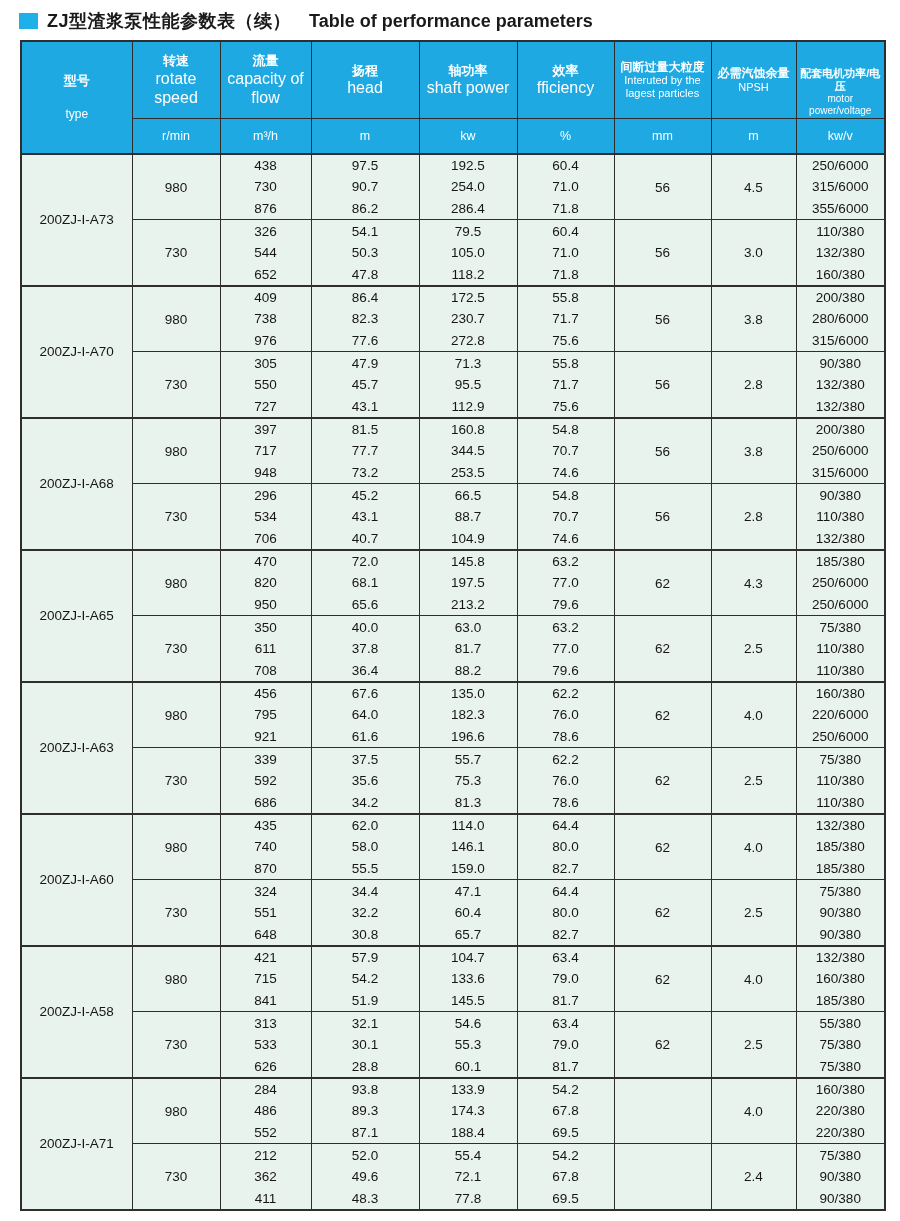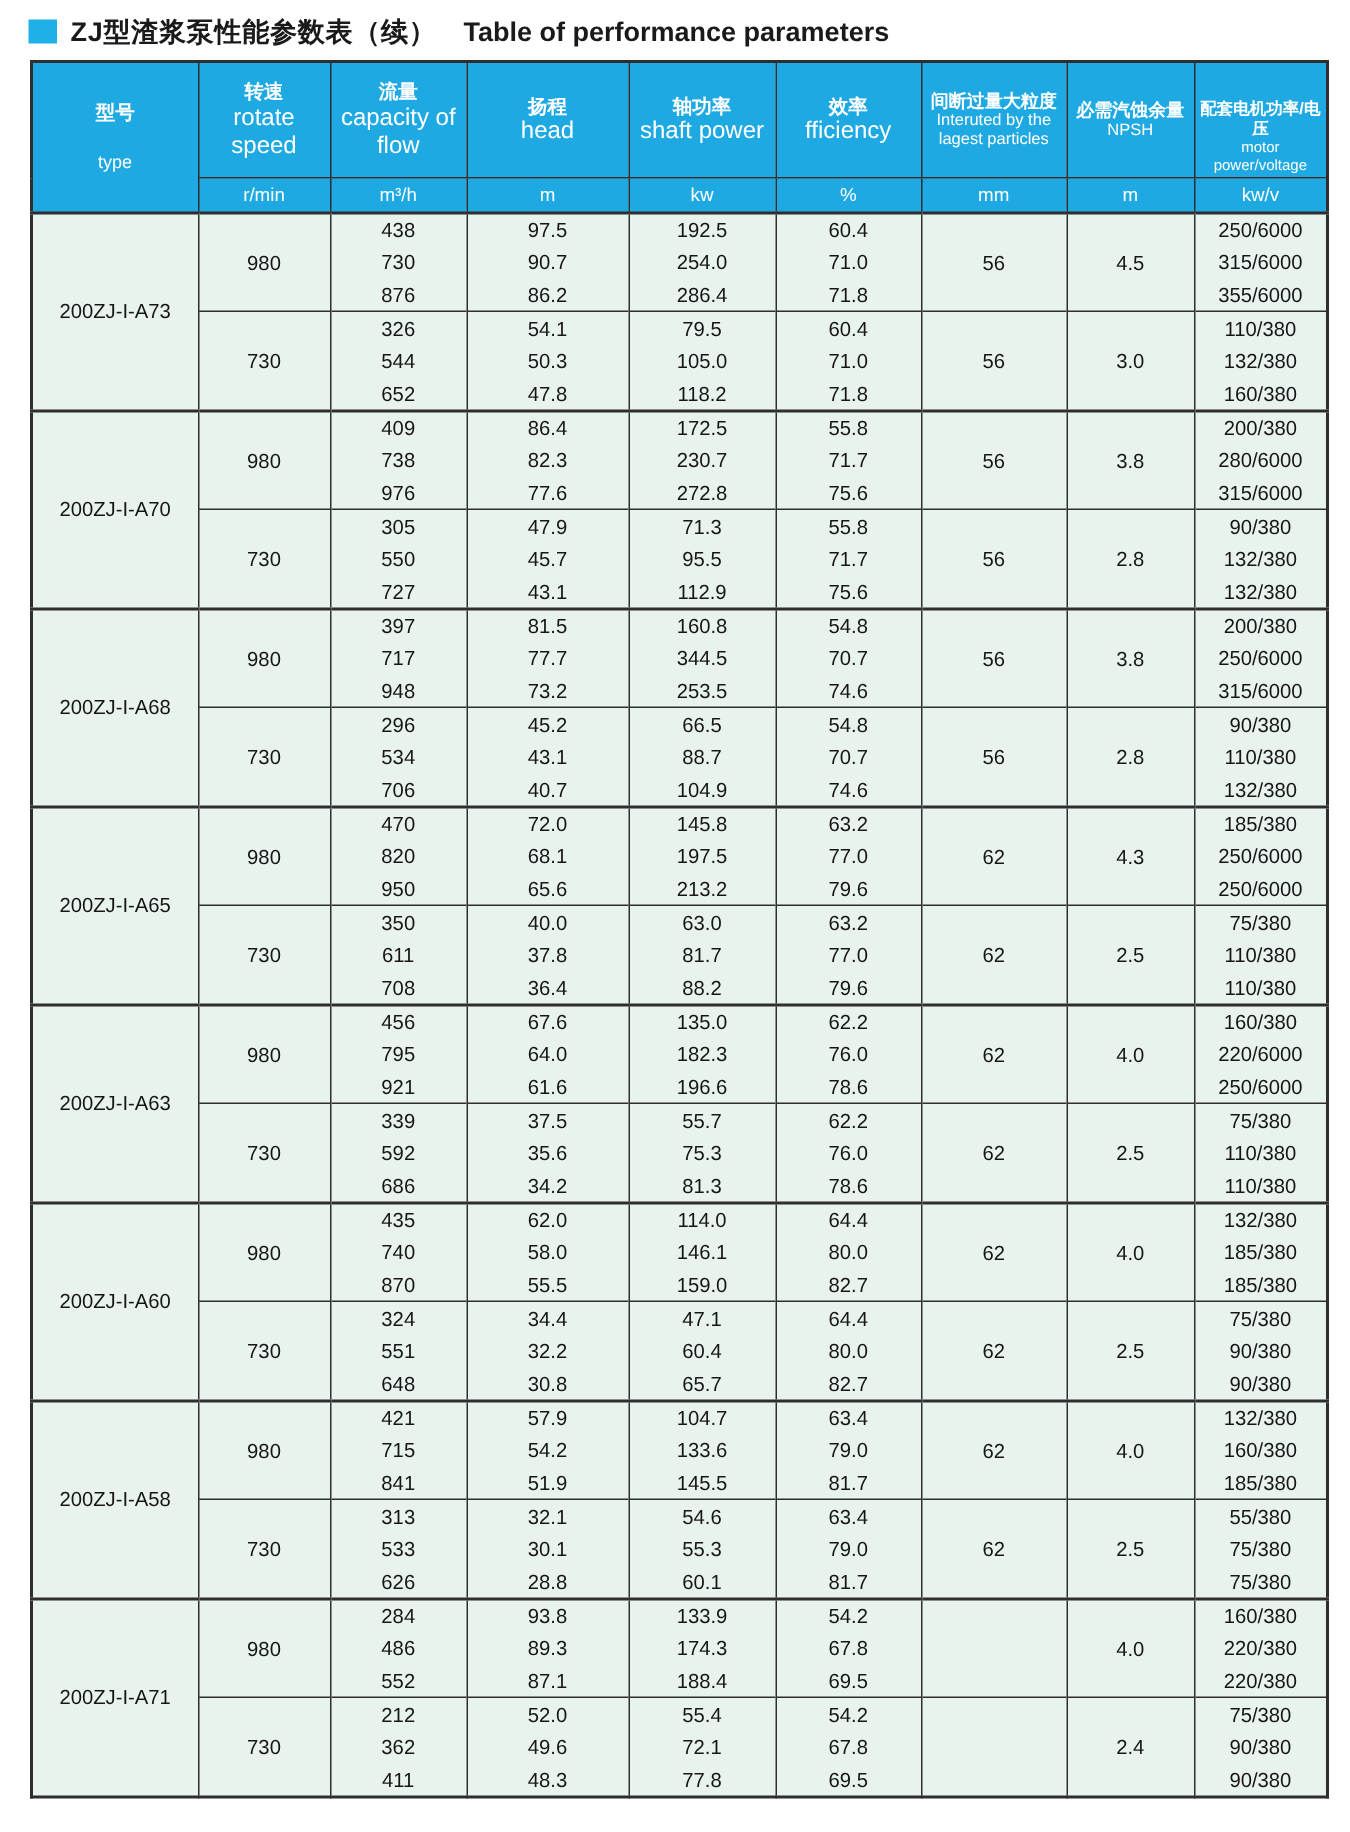--- a/index.html
+++ b/index.html
@@ -44,21 +44,21 @@
   }
   thead th{
     background:var(--header-bg);
     color:#ffffff;
     border:1px solid var(--border);
     padding:1px 2px;
     vertical-align:middle;
     line-height:1.2;
   }
   tr.head-main{height:68px;}
-  tr.head-units{height:23px;margin-left:23px;}
+  tr.head-units{height:35px;margin-left:23px;}
   th .zh{font-size:13px;font-weight:bold;}
   th .en{font-size:16px;font-weight:normal;}
   th.model-h .zh{font-size:13px;text-align:center;}
   th.model-h .en{font-size:12px;margin-top:18px;}
   th.particles-h .zh{font-size:12px;}
   th.particles-h .en{font-size:11px;}
   th.motor-h .zh{font-size:11px;margin-top:24px;}
   th.motor-h .en{font-size:10px;}
   tr.head-units th{font-size:12.5px;font-weight:normal;}
   tbody td{

